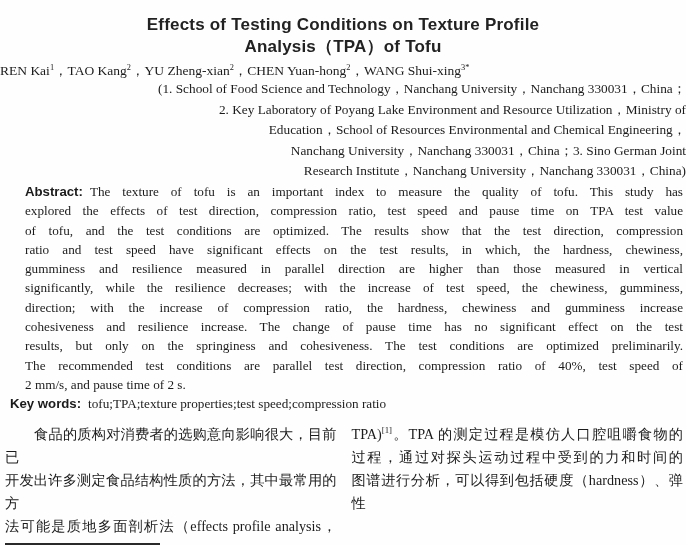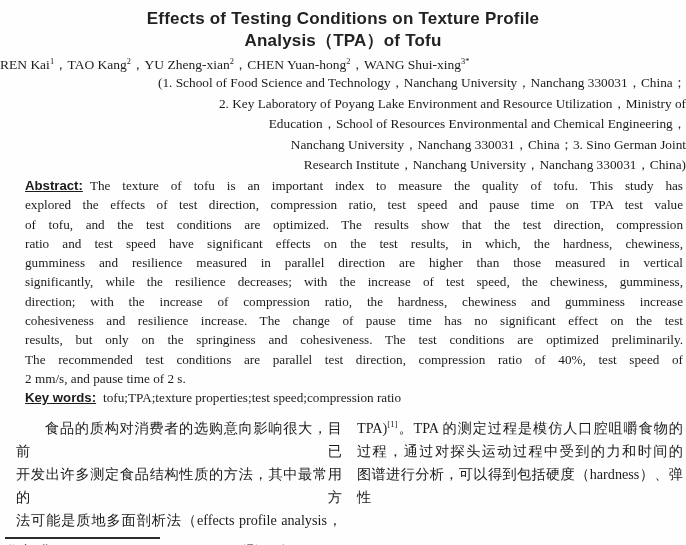--- a/index.html
+++ b/index.html
@@ -7,21 +7,21 @@
     position: relative;
     width: 686px;
     height: 545px;
     background: #fefefe;
     color: #1b1b1b;
     overflow: hidden;
     font-family: "Liberation Serif", "DejaVu Serif", serif;
   }
   
   .title {
-    padding-top: 8px;
+    padding-top: 14px;
     text-align: center;
     font-family: "Liberation Sans", "DejaVu Sans", sans-serif;
     font-weight: 600;
     font-size: 17px;
     line-height: 22px;
     letter-spacing: 0.2px;
     color: #222;
   }
   
   .authors {
@@ -53,27 +53,26 @@
     white-space: nowrap;
   }
   .abs-line.no-just {
     text-align-last: left;
     white-space: normal;
   }
   .blabel {
     font-family: "Liberation Sans", "DejaVu Sans", sans-serif;
     font-weight: 700;
     margin-right: 7px;
-    text-decoration: underline;
   }
-  .kw-line { margin-left: 25px; font-size: 13.2px; line-height: 19.3px; }
+  .kw-line { margin-left: 10px; font-size: 13.2px; line-height: 19.3px; }
   
   .columns {
     display: flex;
-    margin: 9px 3px 0 16px;
+    margin: 9px 3px 0 5px;
     gap: 15px;
     font-size: 14.2px;
     line-height: 23px;
   }
   .col { flex: 1; min-width: 0; }
   .cn-line {
     text-align: justify;
     text-align-last: justify;
   }
   .indent2 { text-indent: 2.05em; }

